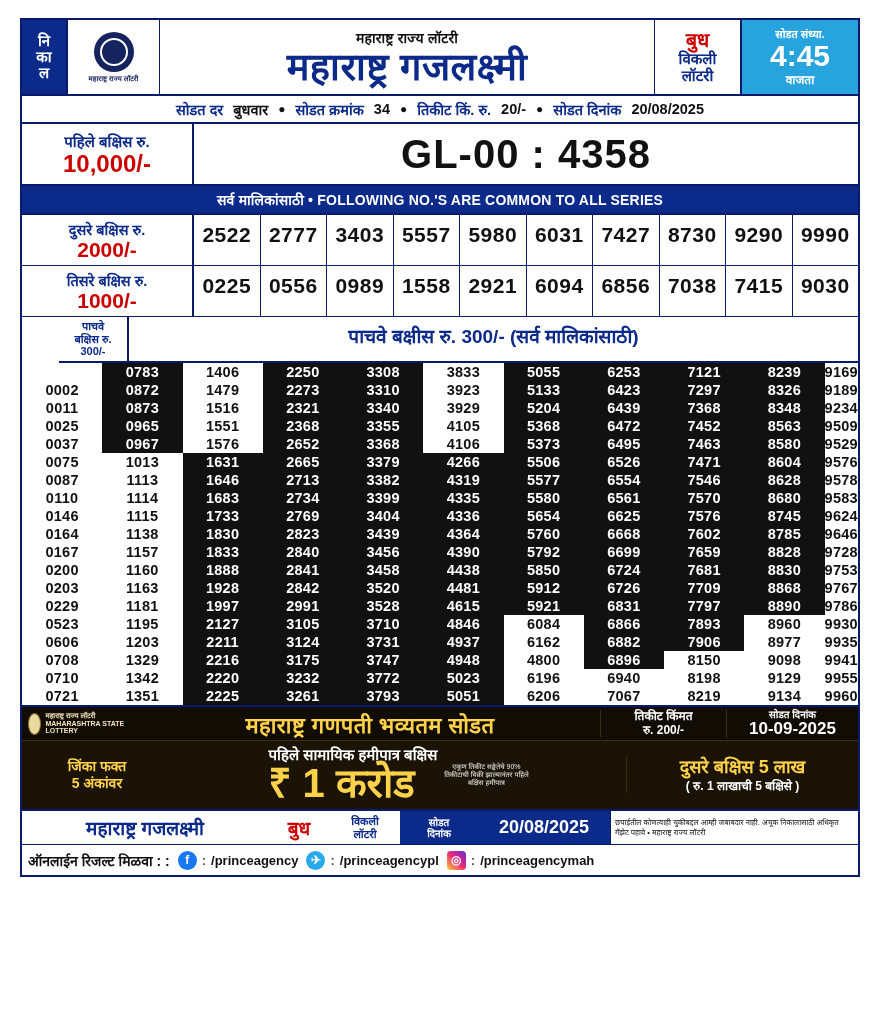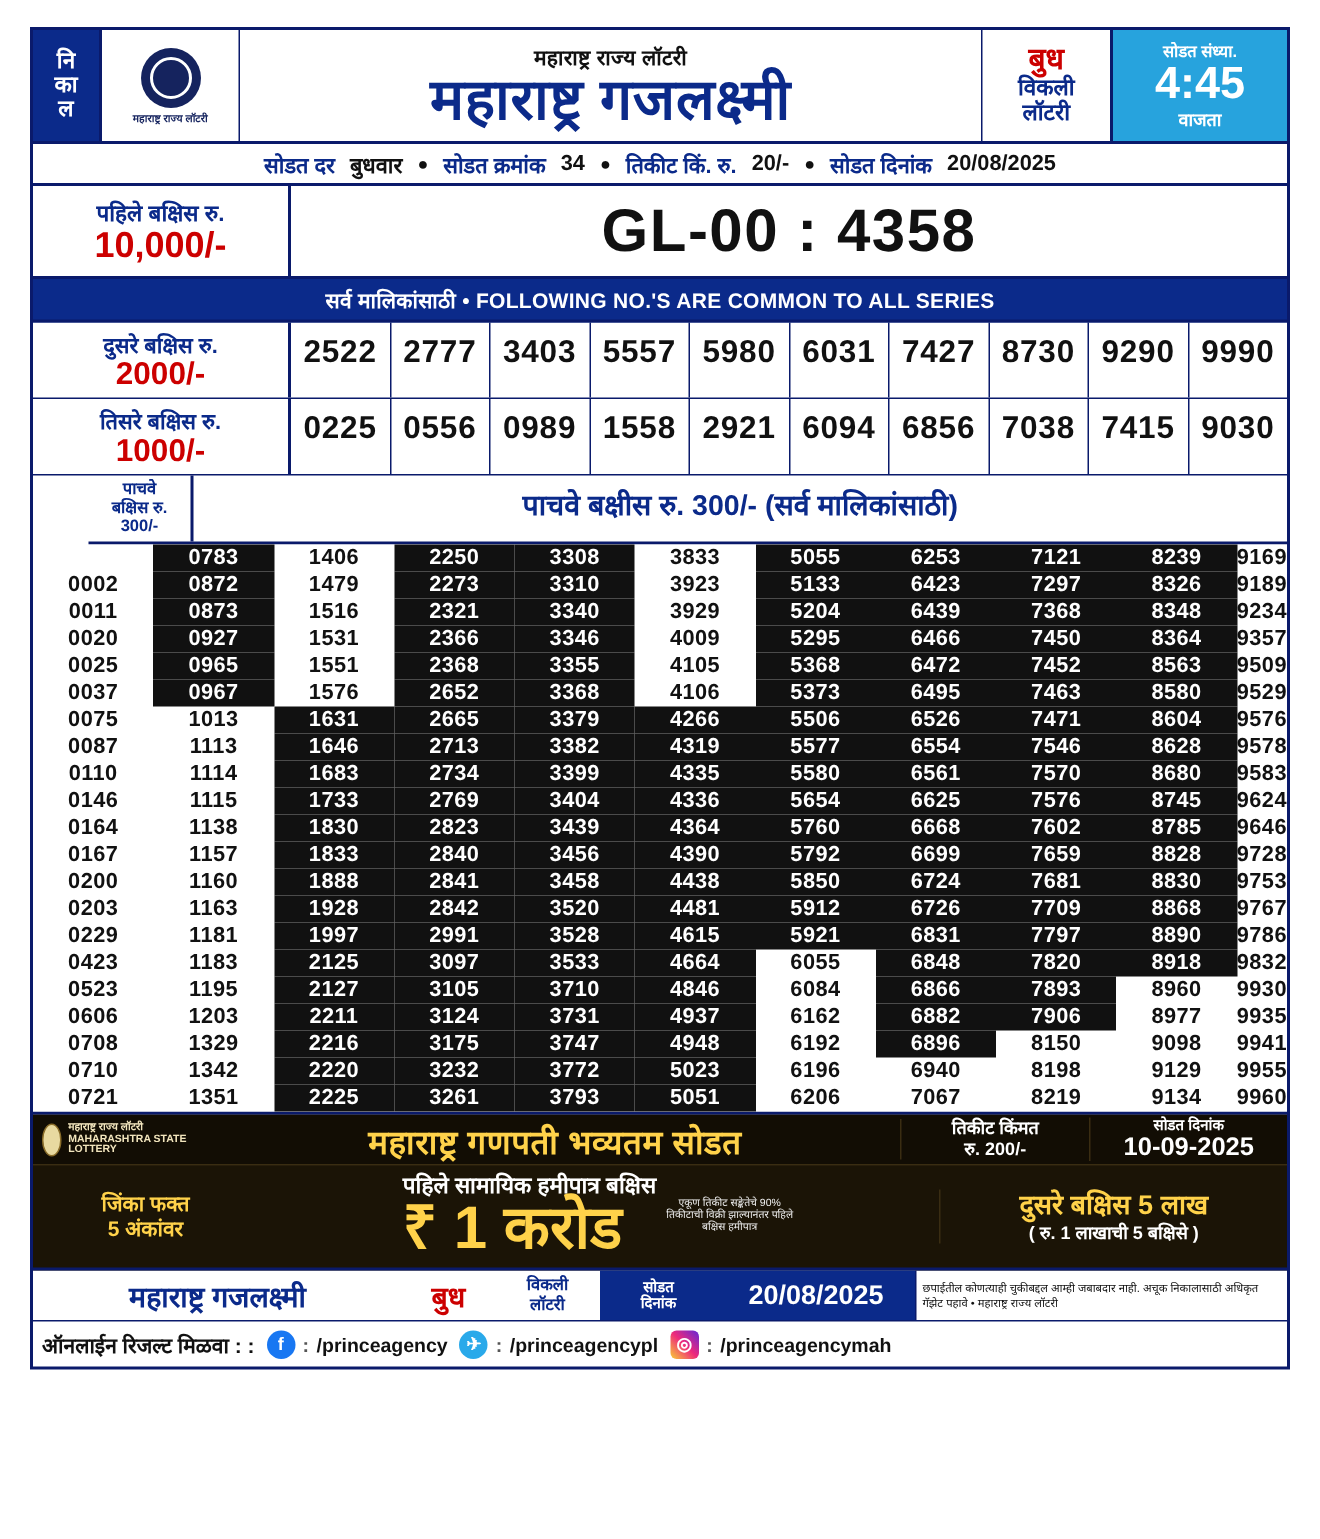--- a/index.html
+++ b/index.html
@@ -376,33 +376,20 @@
               <td class="band">2321</td>
               <td class="band">3340</td>
               <td>3929</td>
               <td class="band">5204</td>
               <td class="band">6439</td>
               <td class="band">7368</td>
               <td class="band">8348</td>
               <td>9234</td>
             </tr>
             <tr>
-              <td>0020</td>
-              <td class="band">0927</td>
-              <td>1531</td>
-              <td class="band">2366</td>
-              <td class="band">3346</td>
-              <td>4009</td>
-              <td class="band">5295</td>
-              <td class="band">6466</td>
-              <td class="band">7450</td>
-              <td class="band">8364</td>
-              <td>9357</td>
-            </tr>
-            <tr>
               <td>0025</td>
               <td class="band">0965</td>
               <td>1551</td>
               <td class="band">2368</td>
               <td class="band">3355</td>
               <td>4105</td>
               <td class="band">5368</td>
               <td class="band">6472</td>
               <td class="band">7452</td>
               <td class="band">8563</td>
@@ -532,33 +519,20 @@
               <td class="band">2991</td>
               <td class="band">3528</td>
               <td class="band">4615</td>
               <td class="band">5921</td>
               <td class="band">6831</td>
               <td class="band">7797</td>
               <td class="band">8890</td>
               <td>9786</td>
             </tr>
             <tr>
-              <td>0423</td>
-              <td>1183</td>
-              <td class="band">2125</td>
-              <td class="band">3097</td>
-              <td class="band">3533</td>
-              <td class="band">4664</td>
-              <td>6055</td>
-              <td class="band">6848</td>
-              <td class="band">7820</td>
-              <td class="band">8918</td>
-              <td>9832</td>
-            </tr>
-            <tr>
               <td>0523</td>
               <td>1195</td>
               <td class="band">2127</td>
               <td class="band">3105</td>
               <td class="band">3710</td>
               <td class="band">4846</td>
               <td>6084</td>
               <td class="band">6866</td>
               <td class="band">7893</td>
               <td>8960</td>
@@ -577,21 +551,21 @@
               <td>8977</td>
               <td>9935</td>
             </tr>
             <tr>
               <td>0708</td>
               <td>1329</td>
               <td class="band">2216</td>
               <td class="band">3175</td>
               <td class="band">3747</td>
               <td class="band">4948</td>
-              <td>6192</td>
+              <td>4800</td>
               <td class="band">6896</td>
               <td>8150</td>
               <td>9098</td>
               <td>9941</td>
             </tr>
             <tr>
               <td>0710</td>
               <td>1342</td>
               <td class="band">2220</td>
               <td class="band">3232</td>

